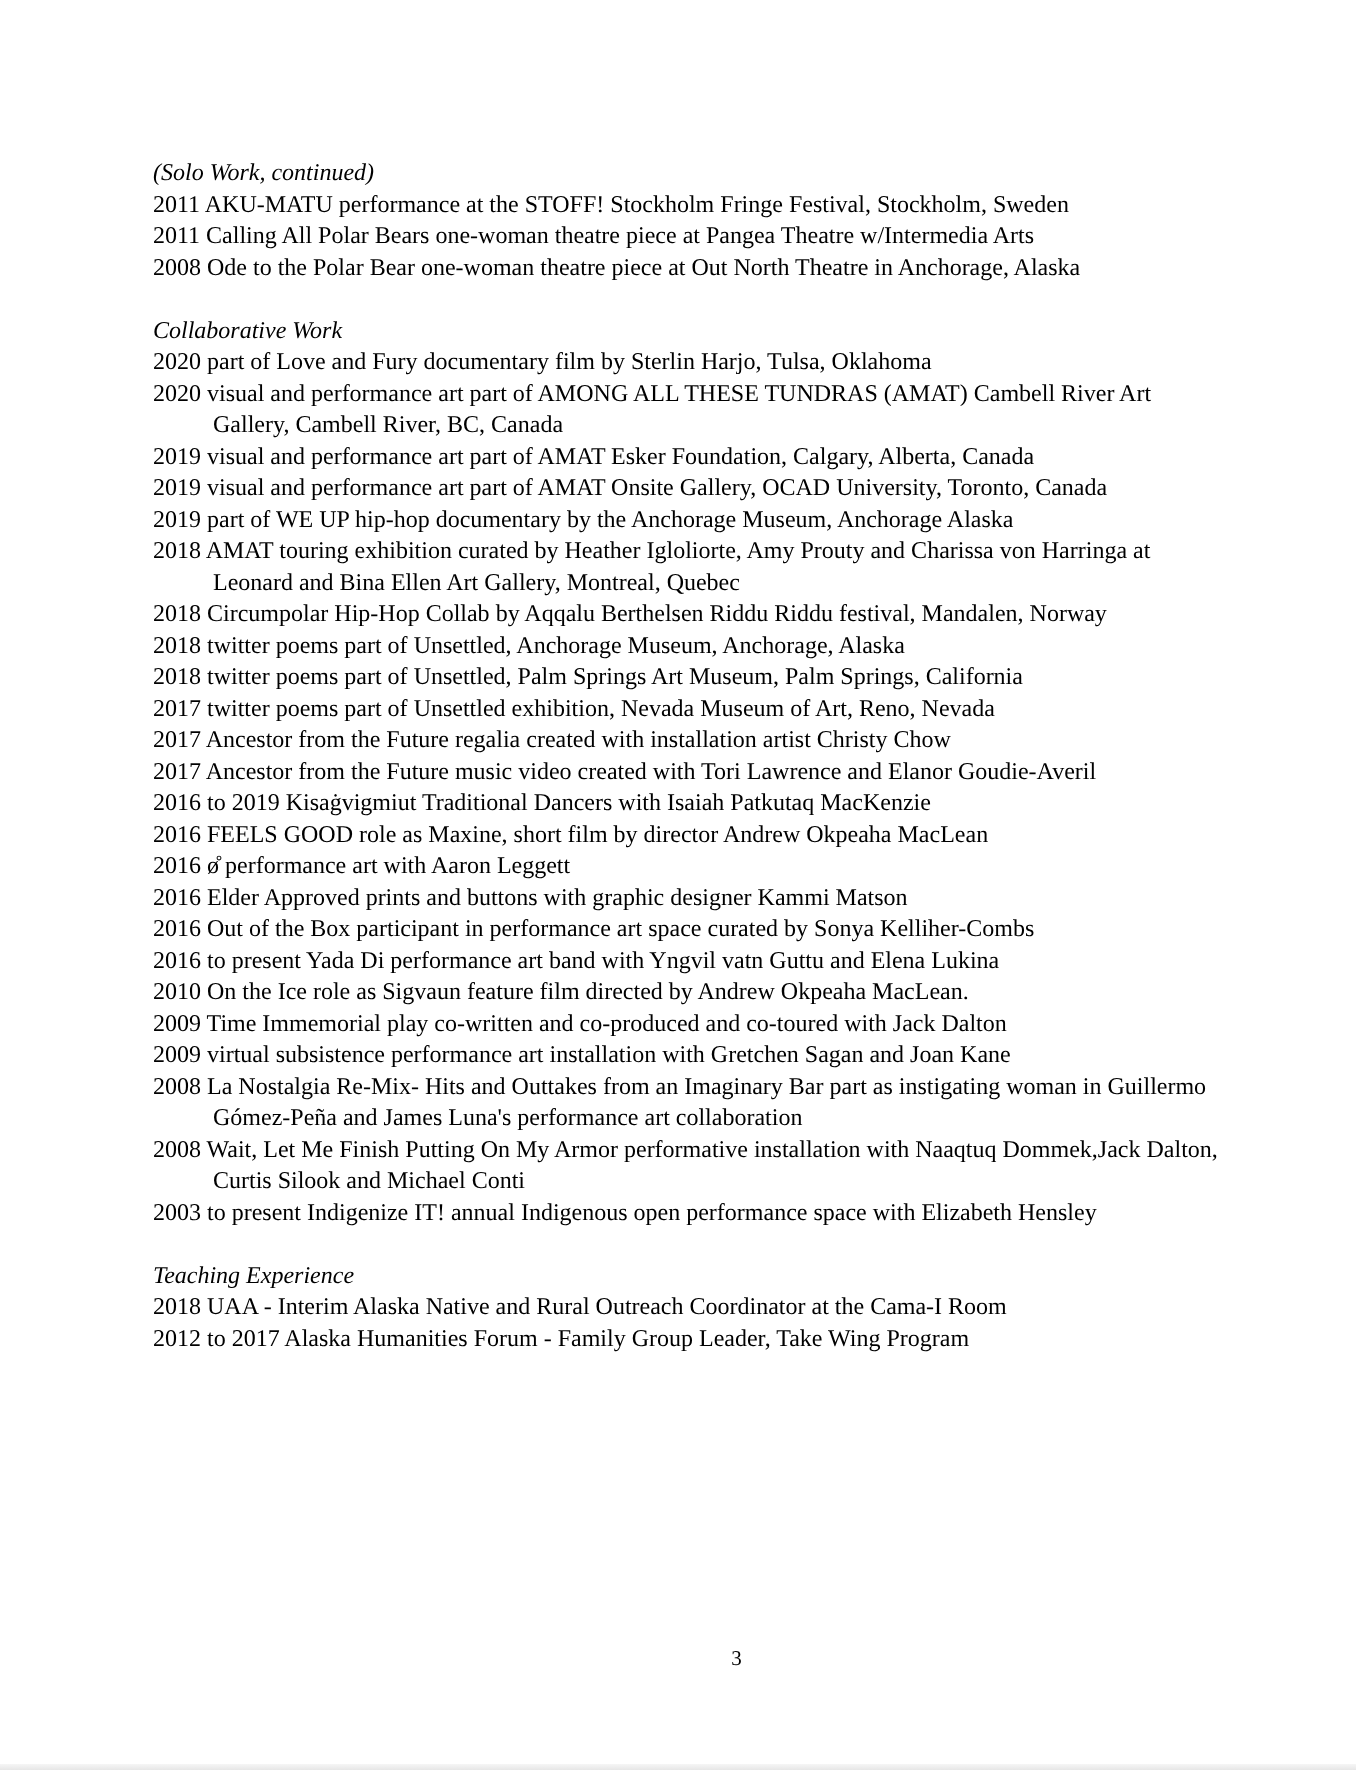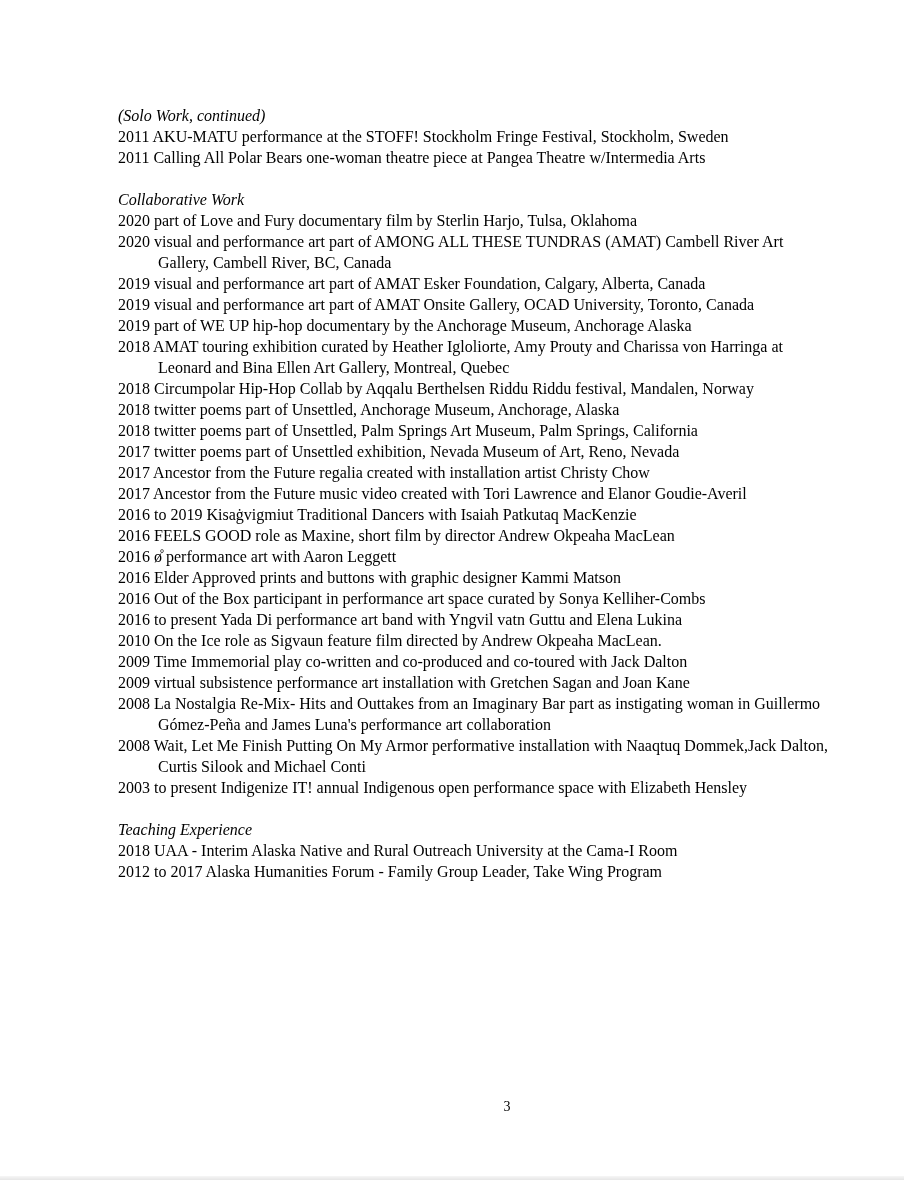--- a/index.html
+++ b/index.html
@@ -1,38 +1,39 @@
 <!DOCTYPE html>
 <html><head>
 <meta charset="utf-8">
 <style>
   html, body { margin: 0; padding: 0; background: #ffffff; }
   body { width: 904px; height: 1180px; position: relative; overflow: hidden;
          font-family: "Liberation Serif", serif; color: #000; }
-  .page { position: absolute; left: 16px; top: 0; width: 879px; height: 1176px; background: #fff; }
+  .page { position: absolute; left: 0; top: 0; width: 879px; height: 1176px; background: #fff; }
   .bottom-edge { position: absolute; left: 0; right: 0; bottom: 0; height: 4px;
                  background: linear-gradient(#f6f6f6, #e6e6e6); }
   .content { position: absolute; left: 102px; top: 105px; width: 720px;
              font-size: 16px; line-height: 21px; }
   .heading { font-style: italic; }
   .entry { padding-left: 40px; text-indent: -40px; }
   .gap { height: 21px; }
   i, .it { }
   .page-number { position: absolute; top: 1099px; left: 0; width: 982px; text-align: center; font-size: 14px; }
 </style>
 </head>
 <body>
 
 <div class="page">
   <div class="content">
     <div class="section">
       <div class="heading">(Solo Work, continued)</div>
       <div class="entries">
           <div class="entry"><span class="it">2011 AKU-MATU</span><span> performance at the STOFF! Stockholm Fringe Festival, Stockholm, Sweden</span></div>
           <div class="entry"><span class="it">2011 Calling All Polar Bears</span><span> one-woman theatre piece at Pangea Theatre w/Intermedia Arts</span></div>
+          <div class="entry"><span class="it">2008 Ode to the Polar Bear</span><span> one-woman theatre piece at Out North Theatre in Anchorage, Alaska</span></div>
         </div>
     </div>
     <div class="gap"></div>
     <div class="section">
       <div class="heading">Collaborative Work</div>
       <div class="entries">
           <div class="entry"><span>2020 part of </span><span class="it">Love and Fury</span><span> documentary film by Sterlin Harjo, Tulsa, Oklahoma</span></div>
           <div class="entry"><span class="it">2020</span><span> visual and performance art part of </span><span class="it">AMONG ALL THESE TUNDRAS (AMAT)</span><span> Cambell River Art Gallery, Cambell River, BC, Canada</span></div>
           <div class="entry"><span class="it">2019</span><span> visual and performance art part of </span><span class="it">AMAT</span><span> Esker Foundation, Calgary, Alberta, Canada</span></div>
           <div class="entry"><span class="it">2019</span><span> visual and performance art part of </span><span class="it">AMAT</span><span> Onsite Gallery, OCAD University, Toronto, Canada</span></div>
@@ -55,20 +56,20 @@
           <div class="entry"><span class="it">2009 virtual subsistence</span><span> performance art installation with Gretchen Sagan and Joan Kane</span></div>
           <div class="entry"><span class="it">2008 La Nostalgia Re-Mix- Hits and Outtakes from an Imaginary Bar</span><span> part as instigating woman in </span><span class="it">Guillermo Gómez-Peña and James Luna's performance art collaboration</span></div>
           <div class="entry"><span class="it">2008 Wait, Let Me Finish Putting On My Armor</span><span> performative installation with Naaqtuq Dommek,Jack Dalton, Curtis Silook and Michael Conti</span></div>
           <div class="entry"><span class="it">2003 to present Indigenize IT!</span><span> annual Indigenous open performance space with Elizabeth Hensley</span></div>
         </div>
     </div>
     <div class="gap"></div>
     <div class="section">
       <div class="heading">Teaching Experience</div>
       <div class="entries">
-          <div class="entry"><span>2018 </span><span class="it">UAA</span><span> - Interim Alaska Native and Rural Outreach University at the Cama-I Room</span></div>
+          <div class="entry"><span>2018 </span><span class="it">UAA</span><span> - Interim Alaska Native and Rural Outreach Coordinator at the Cama-I Room</span></div>
           <div class="entry"><span>2012 to 2017 </span><span class="it">Alaska Humanities Forum</span><span> - Family Group Leader, Take Wing Program</span></div>
         </div>
     </div>
   </div>
   <div class="page-number">3</div>
 </div>
 <div class="bottom-edge"></div>
 
 </body></html>

